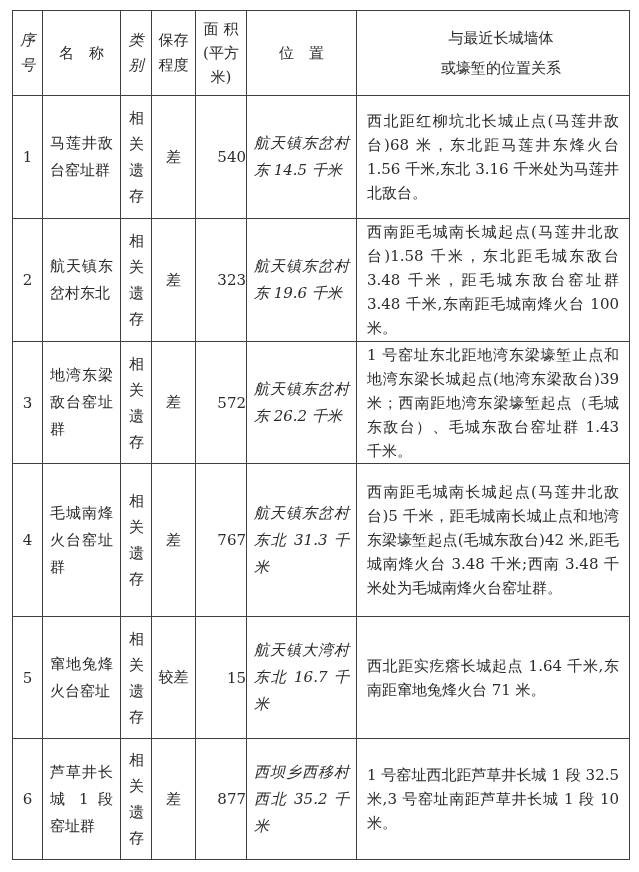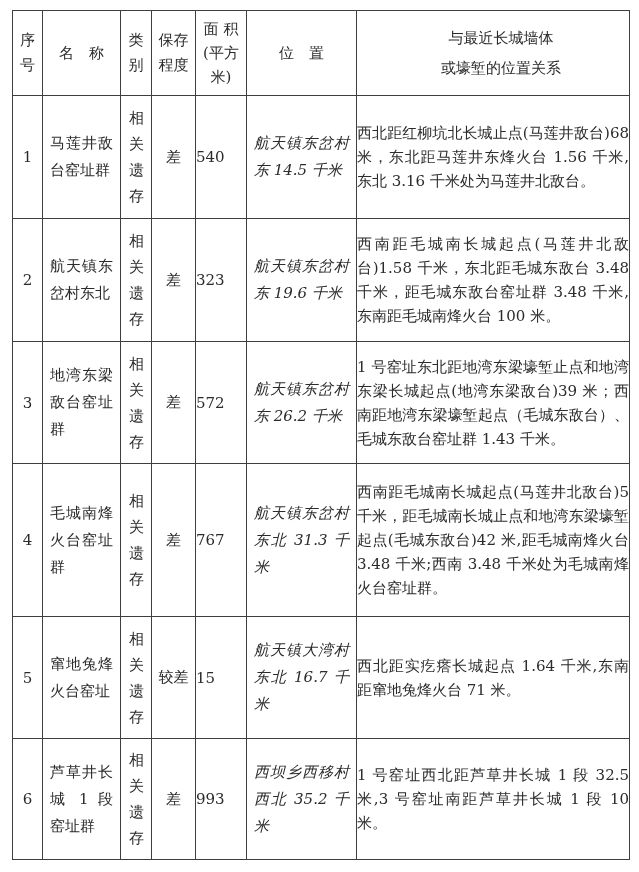--- a/index.html
+++ b/index.html
@@ -32,20 +32,21 @@
     overflow: hidden;
   }
   
   .doc-table th {
     text-align: center;
     line-height: 25px;
   }
   th.h-no, th.h-cat {
     word-break: break-all;
     padding: 0 7px;
+    font-style: italic;
   }
   th.h-pres {
     word-break: break-all;
     padding: 0 4px;
   }
   th.h-area {
     word-break: break-all;
     white-space: pre-line;
     padding: 0 2px;
     line-height: 24px;
@@ -68,33 +69,33 @@
   td.c-cat {
     text-align: right;
     word-break: break-all;
     padding: 0 7px;
     line-height: 26px;
   }
   td.c-pres {
     text-align: center;
   }
   td.c-area {
-    text-align: left;
+    text-align: right;
   }
   td.c-loc {
     text-align: justify;
     text-align-last: left;
     padding: 0 7px;
     line-height: 27px;
     font-style: italic;
   }
   td.c-rel {
     text-align: justify;
     text-align-last: left;
-    padding: 0 0;
+    padding: 0 10px;
     line-height: 24px;
   }
 </style>
 </head>
 <body>
 
 <table class="doc-table">
   <colgroup>
     <col style="width:30px">
     <col style="width:78px">
@@ -159,18 +160,18 @@
     <td class="c-pres">较差</td>
     <td class="c-area">15</td>
     <td class="c-loc">航天镇大湾村东北 16.7 千米</td>
     <td class="c-rel">西北距实疙瘩长城起点 1.64 千米,东南距窜地兔烽火台 71 米。</td>
   </tr>
   <tr style="height:121px">
     <td class="c-no">6</td>
     <td class="c-name">芦草井长城 1 段窑址群</td>
     <td class="c-cat">相关遗存</td>
     <td class="c-pres">差</td>
-    <td class="c-area">993</td>
+    <td class="c-area">877</td>
     <td class="c-loc">西坝乡西移村西北 35.2 千米</td>
     <td class="c-rel">1 号窑址西北距芦草井长城 1 段 32.5 米,3 号窑址南距芦草井长城 1 段 10 米。</td>
   </tr>
 </tbody>
   </table>
 
 </body></html>

